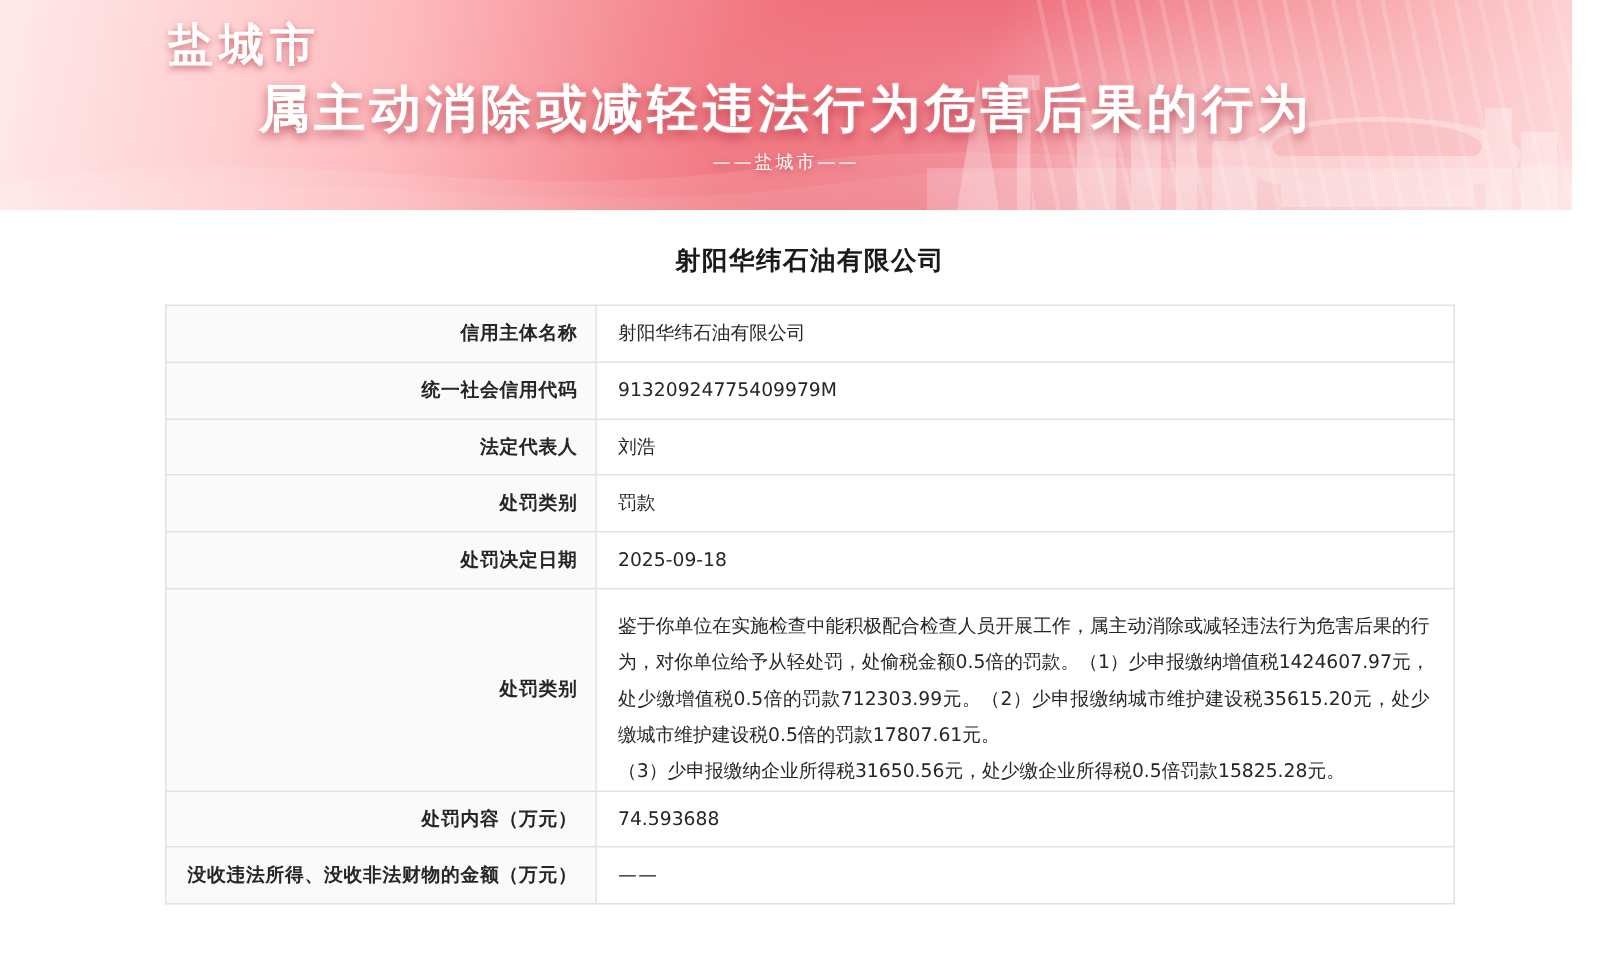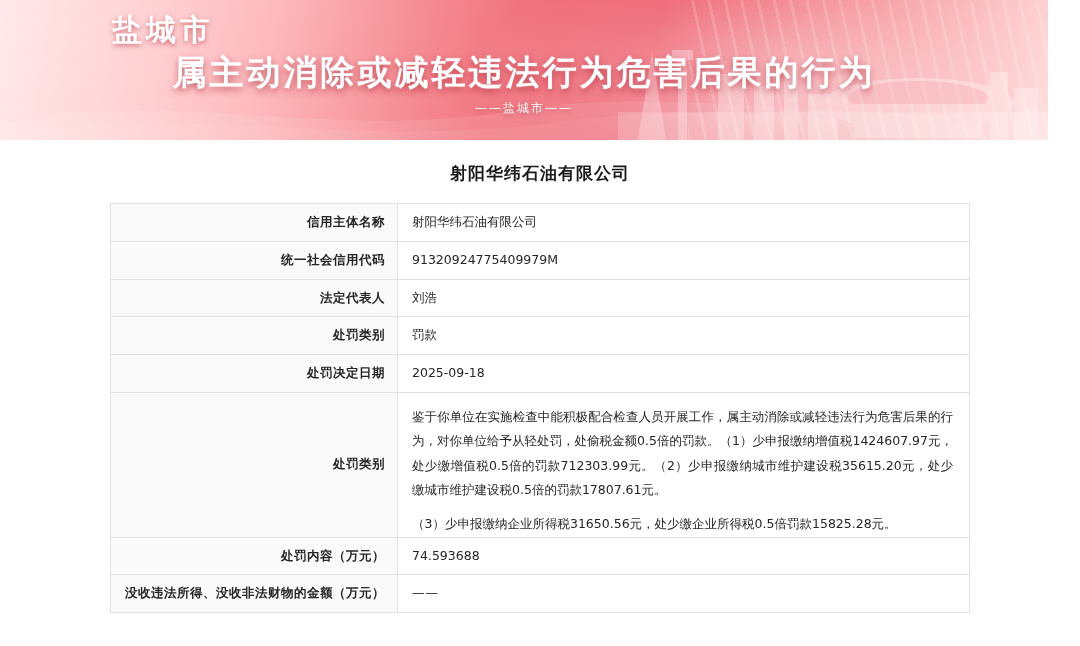--- a/index.html
+++ b/index.html
@@ -157,21 +157,20 @@
   }
   td.value.long {
     padding: 12px 16px 0 14px;
     line-height: 1.95;
     text-align: justify;
   }
   .para {
     margin: 0;
   }
   .para + .para {
-    margin-top: 10px;
   }
   .dash {
     letter-spacing: 1px;
   }
 </style>
 </head>
 <body>
 
 <div class="banner">
   <div class="banner-glow"></div>

